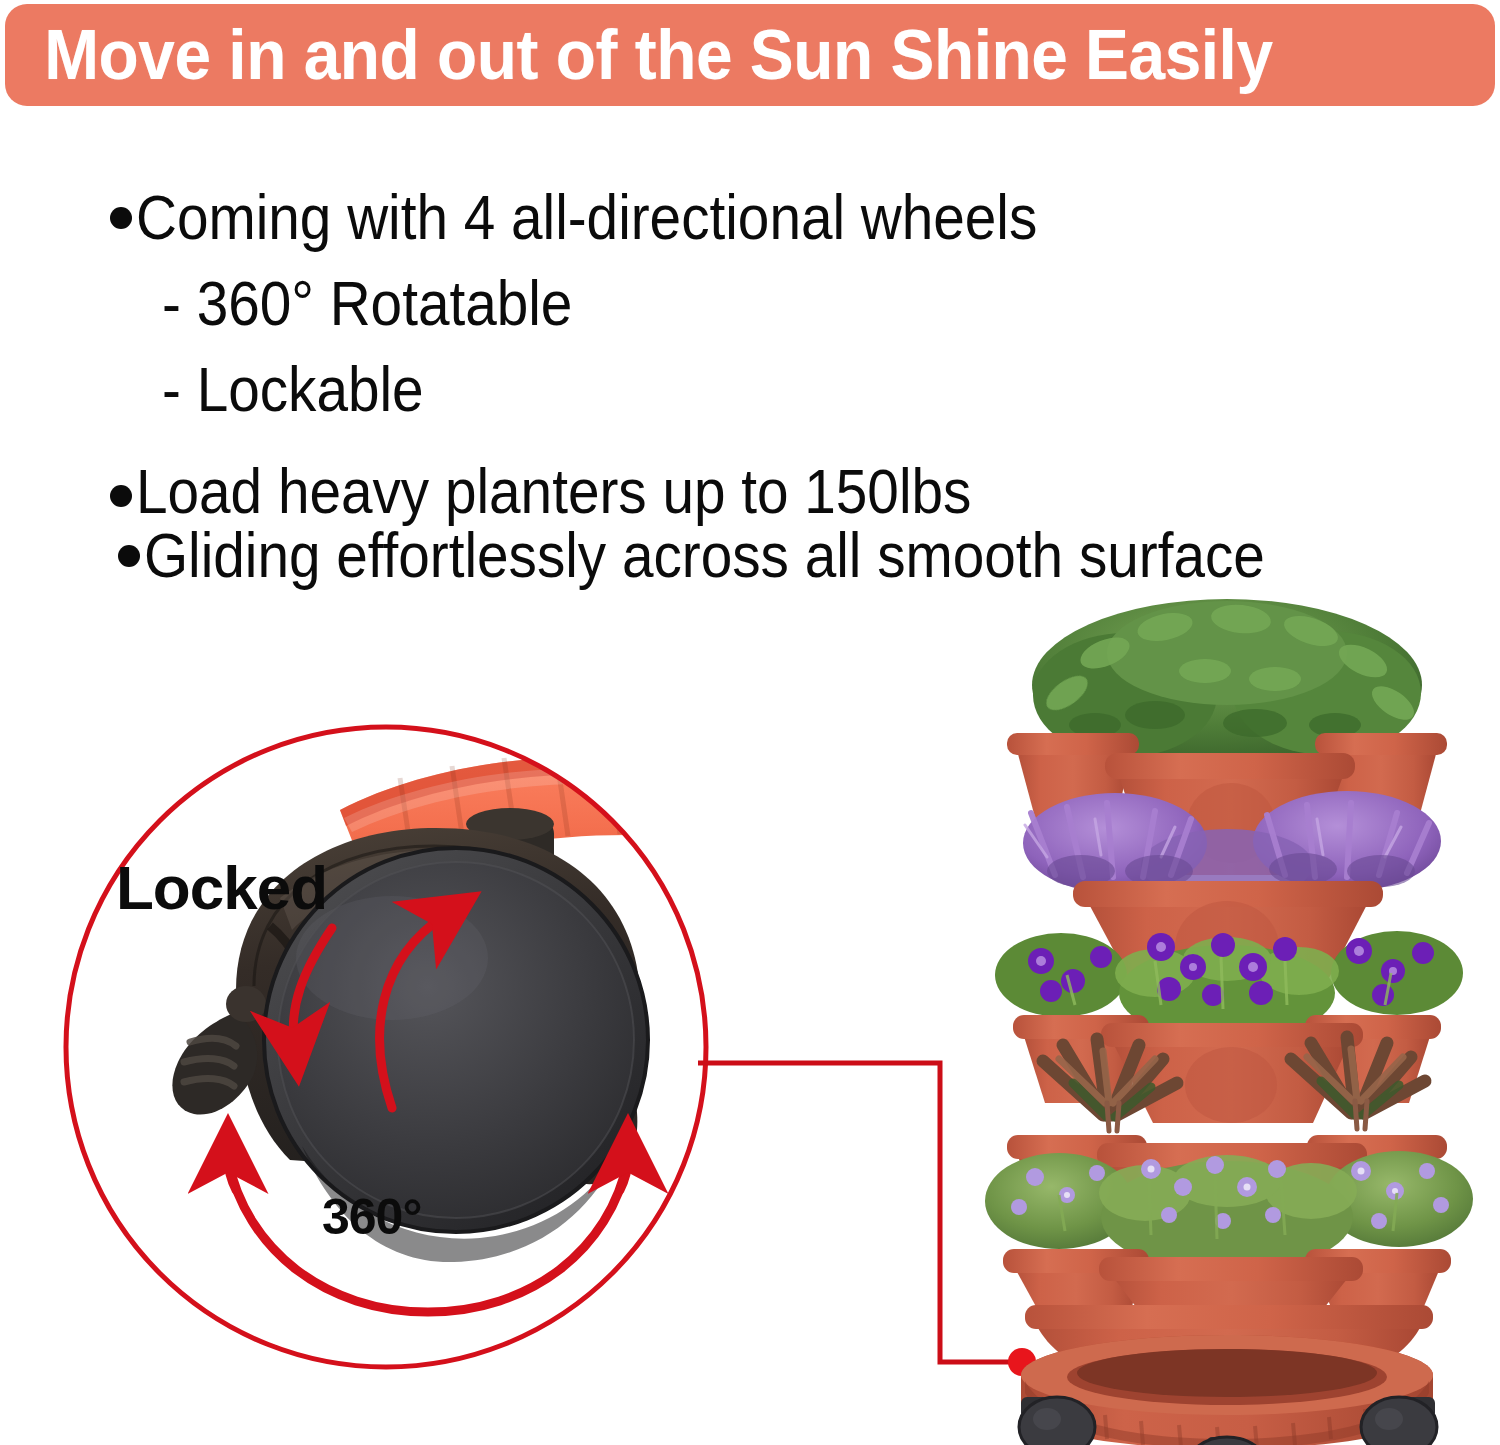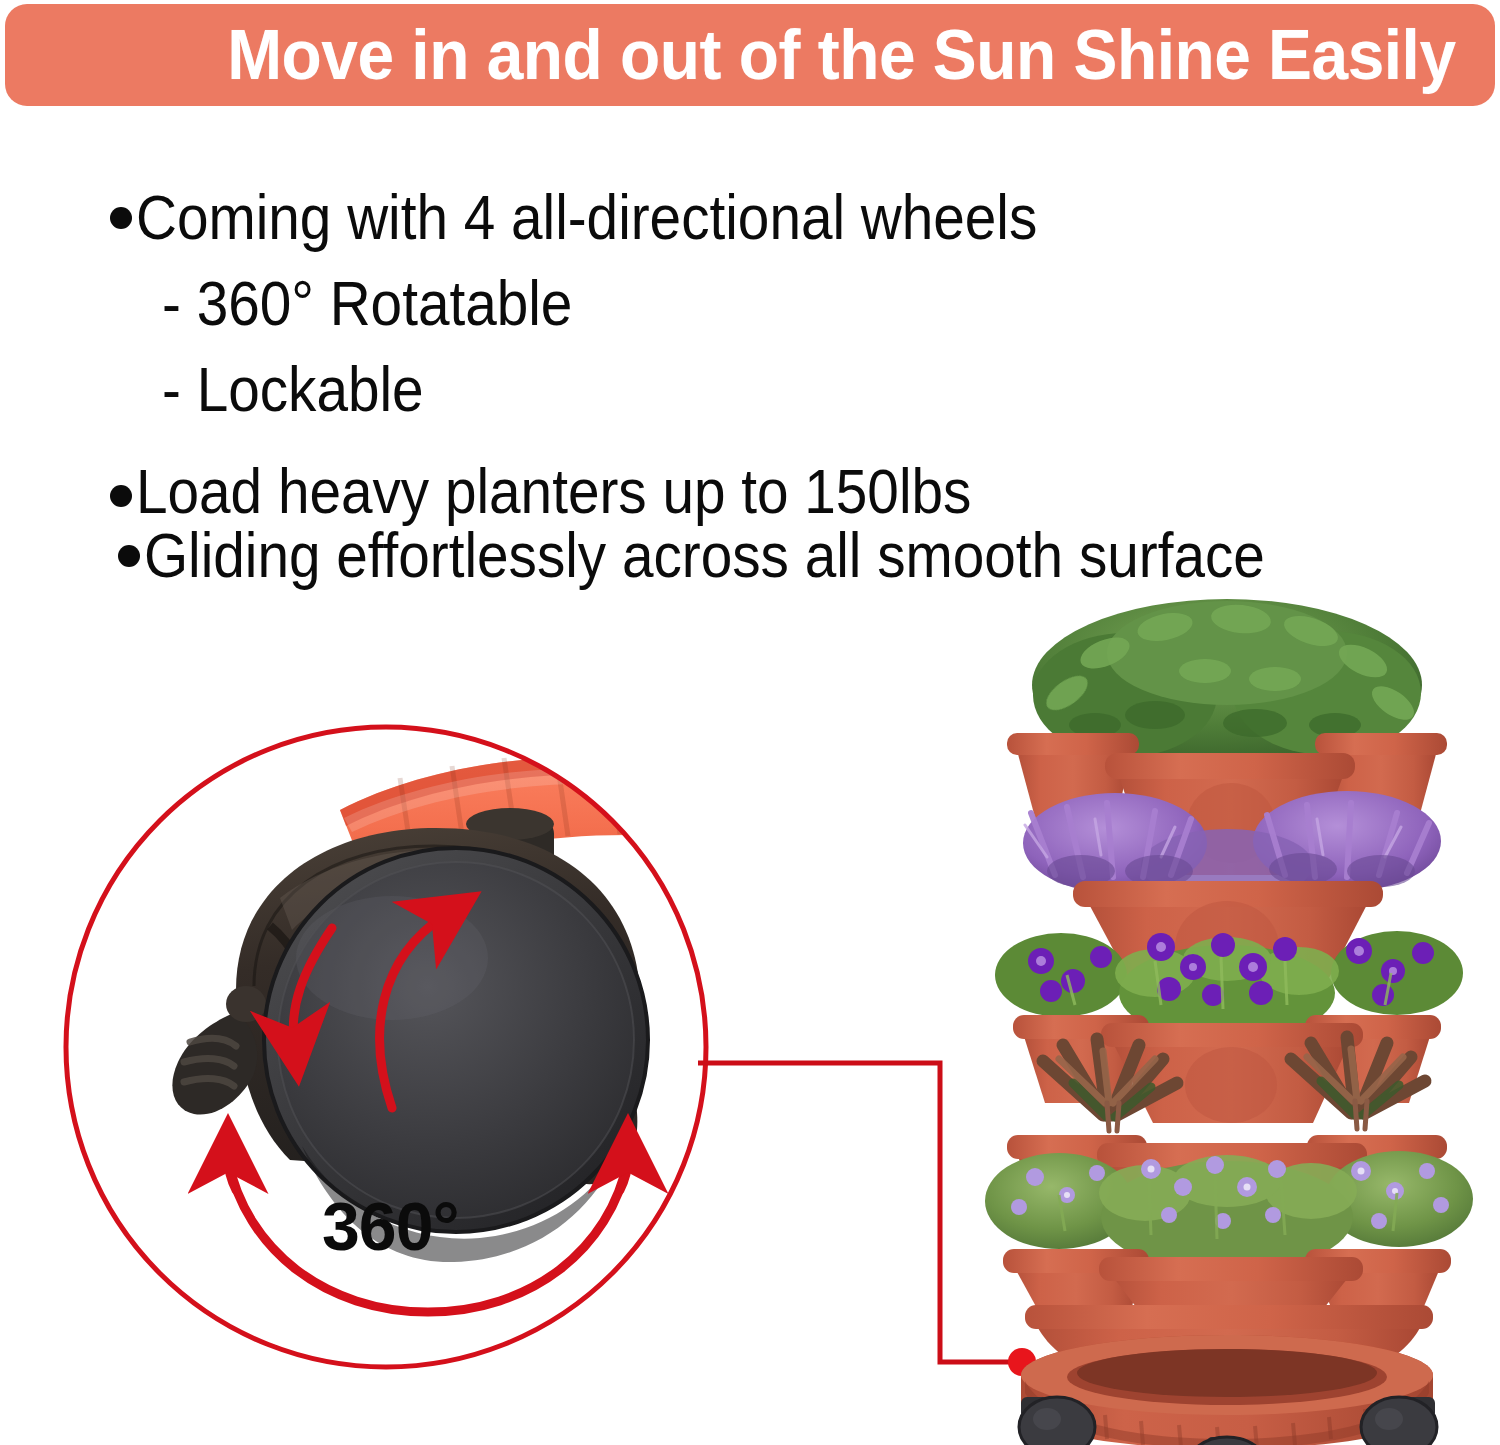--- a/index.html
+++ b/index.html
@@ -9,21 +9,21 @@
     font-family:"Liberation Sans", sans-serif;
     overflow:hidden;
     position:relative;
   }
   #stage{position:absolute;left:0;top:0;width:1500px;height:1445px;}
 
   
   .banner{
     position:absolute;left:5px;top:4px;width:1490px;height:102px;
     background:#ec7a62;border-radius:22px;
-    display:flex;align-items:center;justify-content:flex-end;
+    display:flex;align-items:center;justify-content:flex-start;
     box-sizing:border-box;
   }
   .banner-title{
     color:#ffffff;
     font-family:"Liberation Sans Narrow","Liberation Sans",sans-serif;
     font-weight:bold;font-size:70px;line-height:70px;
     letter-spacing:-0.5px;
     transform:scaleX(0.94);
     transform-origin:center;
     white-space:nowrap;
@@ -65,21 +65,21 @@
   .caster-svg{position:absolute;left:0;top:0;}
   .locked-label{
     position:absolute;left:116px;top:857px;
     font-family:"Liberation Sans","DejaVu Sans",sans-serif;
     font-weight:bold;font-size:62px;line-height:1;color:#0b0b0b;
     letter-spacing:-1px;
   }
   .deg-label{
     position:absolute;left:322px;top:1192px;
     font-family:"Liberation Sans","DejaVu Sans",sans-serif;
-    font-weight:bold;font-size:68px;line-height:1;color:#0b0b0b;
+    font-weight:bold;font-size:50px;line-height:1;color:#0b0b0b;
     letter-spacing:-1px;
   }
 
   
   .planter-wrap{position:absolute;left:955px;top:575px;width:545px;height:870px;}
 </style>
 </head>
 <body>
 
 <div id="stage">
@@ -211,20 +211,21 @@
       <path d="M352,418 C326,342 340,268 404,226" fill="none" stroke="#d4101b" stroke-width="9" stroke-linecap="round" marker-end="url(#arrHead)"></path>
 
       <path d="M292,238 C262,282 250,316 254,352" fill="none" stroke="#d4101b" stroke-width="9" stroke-linecap="round" marker-end="url(#arrHead)"></path>
 
       <path d="M588,470 C570,560 490,622 388,622 C286,622 206,560 188,470" fill="none" stroke="#d4101b" stroke-width="9" stroke-linecap="round"></path>
       <path d="M196,500 C190,488 188,478 188,468" fill="none" stroke="#d4101b" stroke-width="9" stroke-linecap="round" marker-end="url(#arrHead)"></path>
       <path d="M580,500 C586,488 588,478 588,468" fill="none" stroke="#d4101b" stroke-width="9" stroke-linecap="round" marker-end="url(#arrHead)"></path>
     </svg>
   </div>
 
+  <div class="locked-label">Locked</div>
   <div class="deg-label">360°</div>
 
   <svg style="position:absolute;left:690px;top:1030px;" width="360" height="370" viewBox="0 0 360 370">
     <path d="M8,33 L250,33 L250,332 L325,332" fill="none" stroke="#cc0d17" stroke-width="5"></path>
     <circle cx="332" cy="332" r="14" fill="#e8151c"></circle>
   </svg>
 
   <div class="planter-wrap">
     <svg width="545" height="870" viewBox="0 0 545 870">
       <defs>

